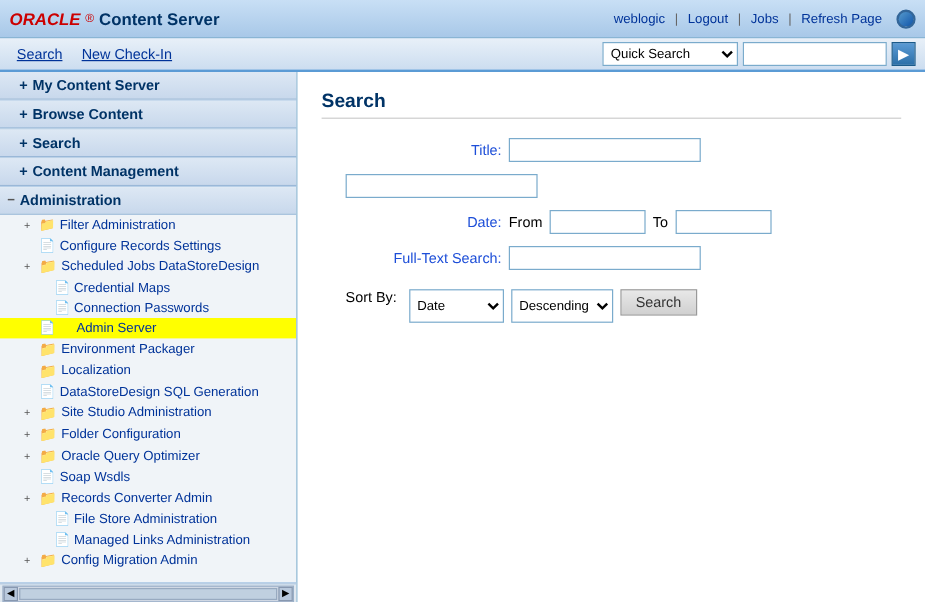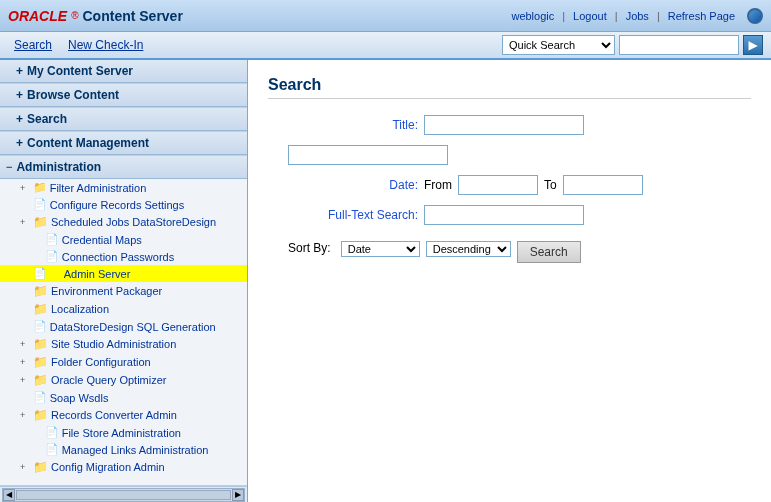--- a/index.html
+++ b/index.html
@@ -213,21 +213,21 @@
       display: flex;
       align-items: center;
       gap: 6px;
     }
     .sort-row {
       display: flex;
       gap: 6px;
       margin-top: 16px;
     }
     .sort-select {
-      height: 16px;
+      height: 28px;
       font-size: 11px;
       border: 1px solid #7aabcc;
       background: white;
       padding: 0 2px;
     }
     .search-btn {
       height: 22px;
       padding: 0 12px;
       background: linear-gradient(to bottom, #e8e8e8, #d0d0d0);
       border: 1px solid #999;

